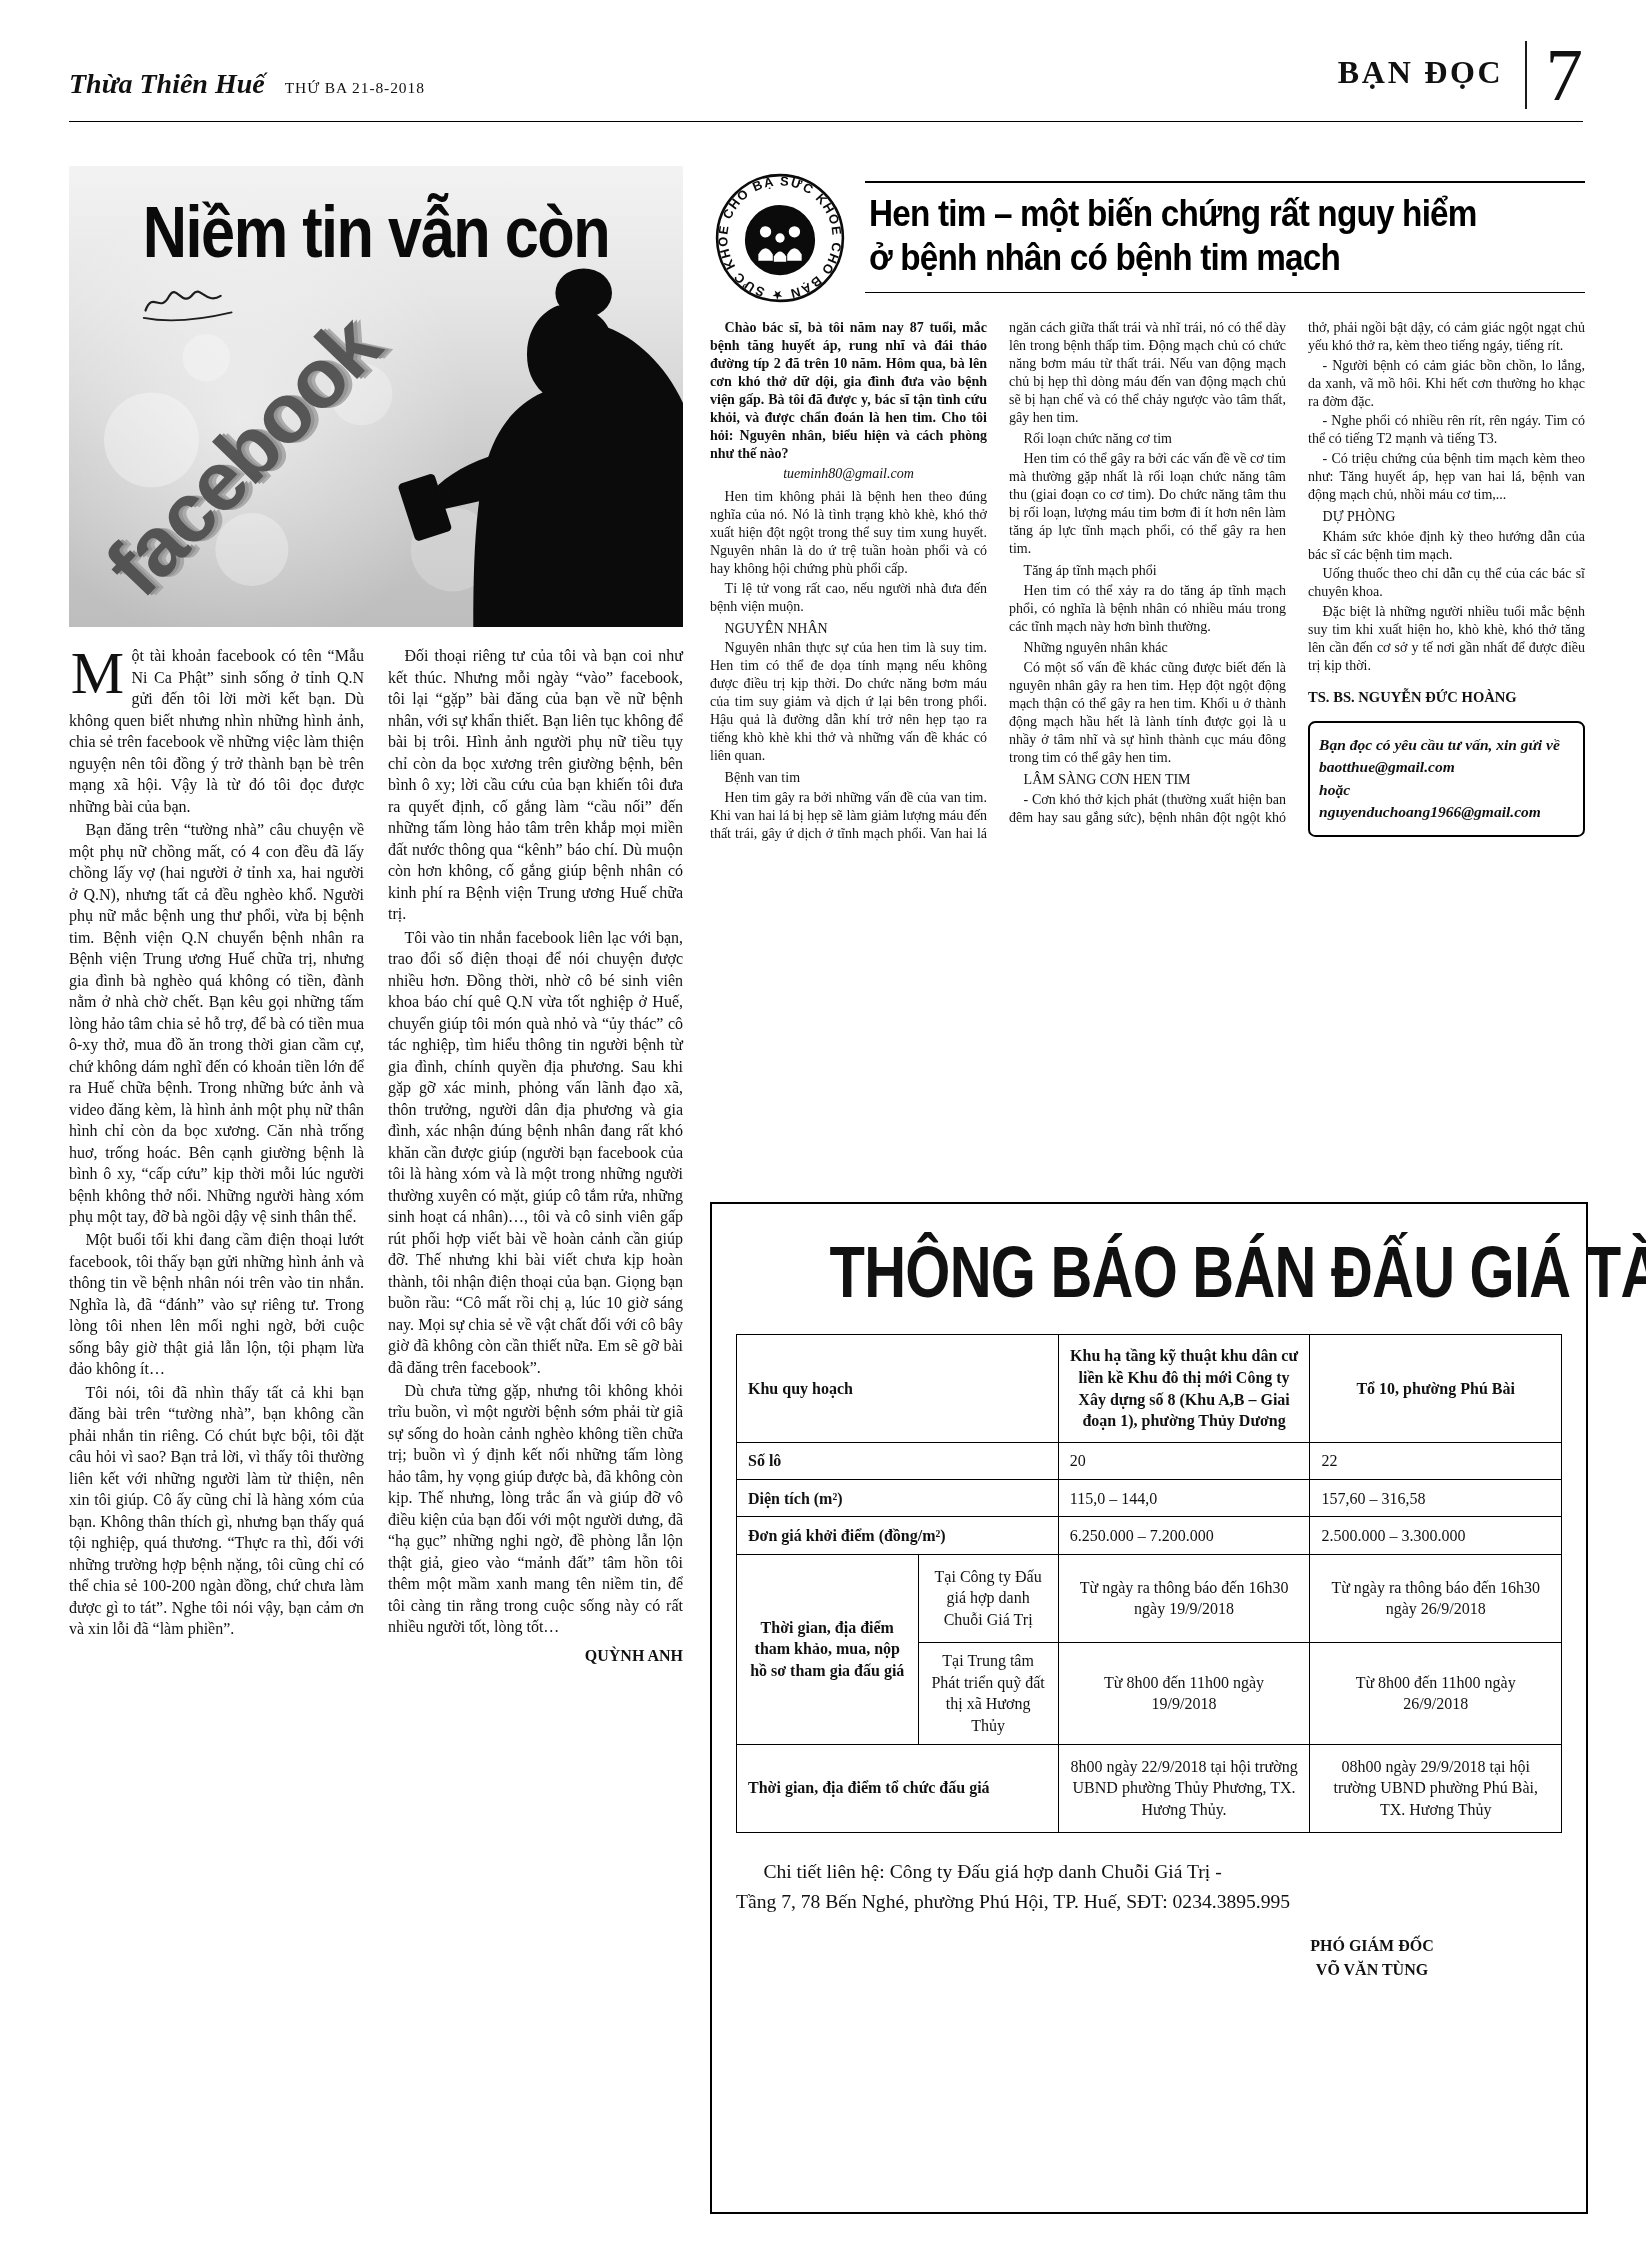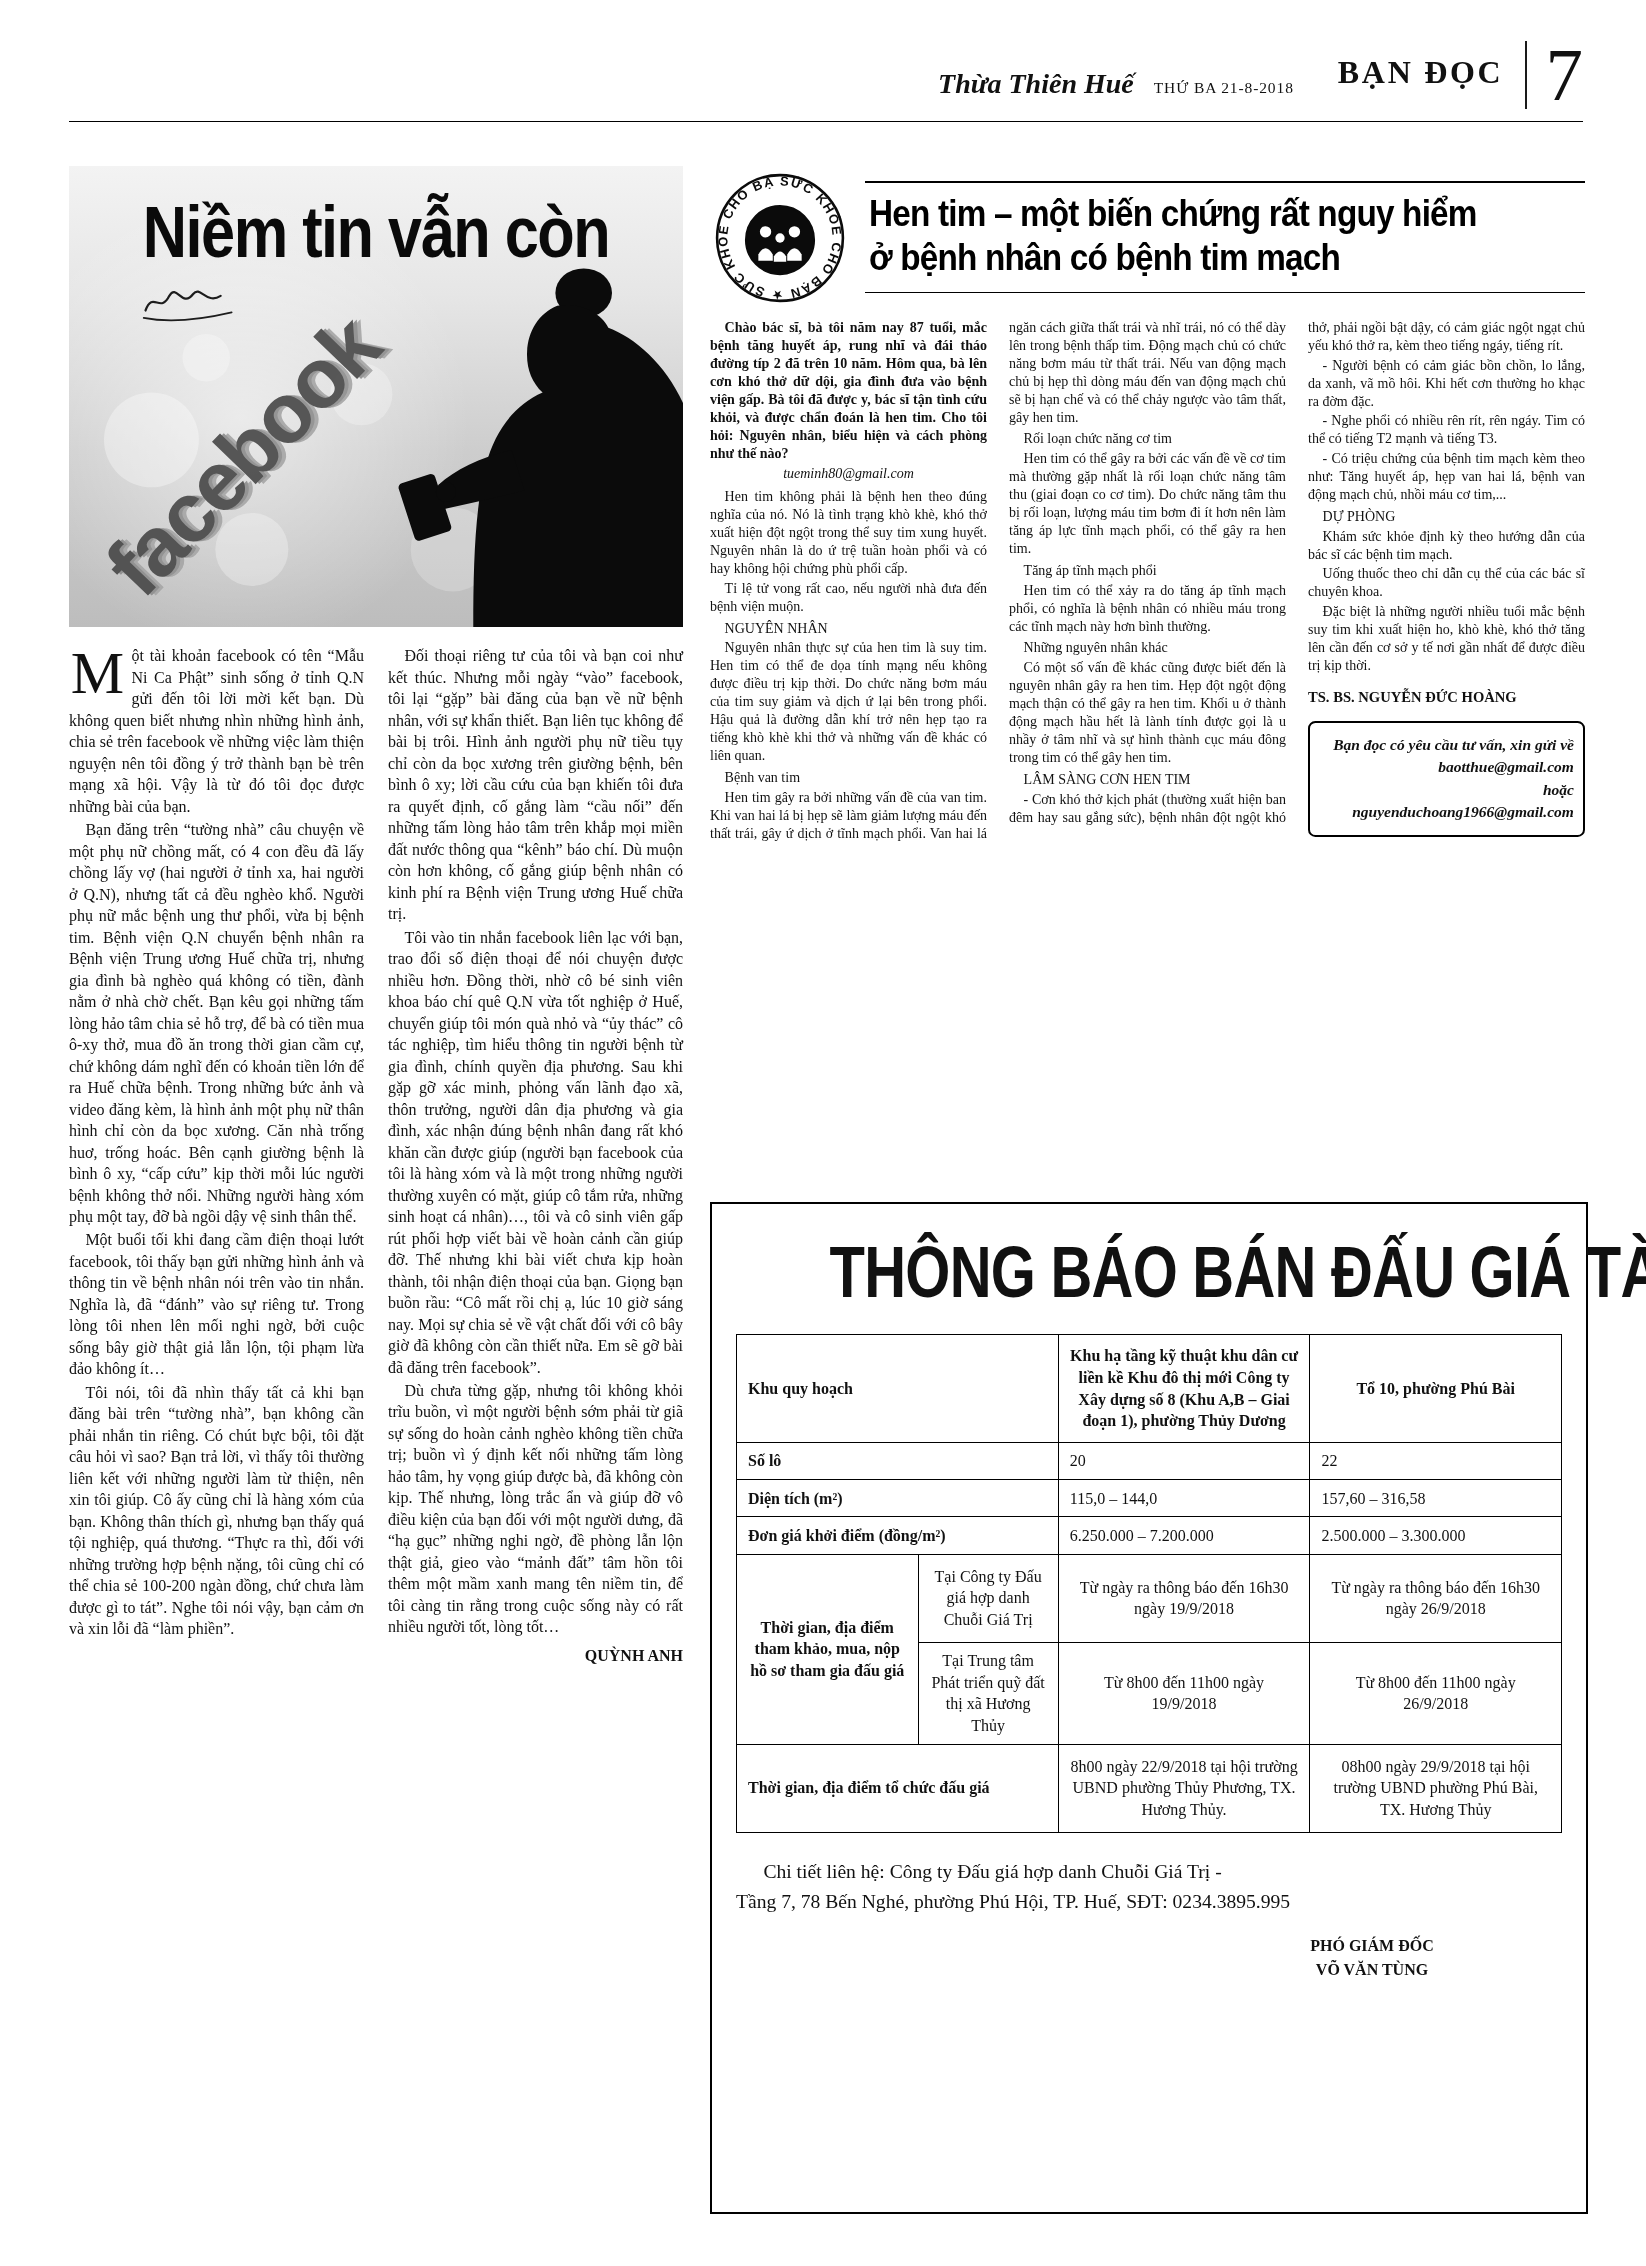--- a/index.html
+++ b/index.html
@@ -3,21 +3,21 @@
 <meta charset="utf-8">
 <style>
   * { margin:0; padding:0; box-sizing:border-box; }
   html,body { background:#ffffff; }
   .page {
     position:relative; width:1647px; height:2267px; background:#ffffff;
     font-family:"Liberation Serif","DejaVu Serif",serif; color:#111; overflow:hidden;
   }
   
   .masthead { position:absolute; left:69px; right:64px; top:38px; height:71px;
-    display:flex; justify-content:flex-end; align-items:flex-end;gap:44px; }
+    display:flex; justify-content:space-between; align-items:flex-end; }
   .mast-left { display:flex; align-items:baseline; padding-bottom:9.1px; }
   .paper-name { font-style:italic; font-weight:bold; font-size:28px; letter-spacing:0; }
   .paper-date { font-size:15.5px; margin-left:20px; letter-spacing:0.9px; }
   .mast-right { display:flex; align-items:center; }
   .section-name { font-size:32px; font-weight:bold; letter-spacing:2.7px; padding-bottom:5.5px; }
   .mast-divider { width:1.8px; height:68px; background:#1a1a1a; margin:0 18.3px 0 22px; }
   .page-number { font-size:75px; line-height:0.9; font-weight:normal; }
   .top-rule { position:absolute; left:69px; right:64px; top:121px; border-top:1.8px solid #000; }
 
   
@@ -56,21 +56,21 @@
     transform-origin:left; white-space:nowrap; color:#000; }
   .health-cols { margin-top:25.6px; column-count:3; column-gap:22px;
     font-size:14px; line-height:18px; text-align:justify; }
   .blk { margin:0 0 1.8px 0; text-indent:14.6px; }
   .blk-q { font-weight:bold; }
   .blk-email { font-style:italic; text-align:center; text-indent:0; margin:1.8px 0 5.5px; }
   .blk-h { font-weight:normal; margin-top:3.7px; }
   .health-author { text-align:left; font-weight:bold; font-size:14.6px; margin:12.8px 3.7px 14.6px 0; }
   .contact-box { break-inside:avoid; border:2.7px solid #000; border-radius:7.3px;
     padding:11px 9.1px; font-weight:bold; font-style:italic; font-size:15.5px;
-    text-align:right; line-height:1.45; }
+    text-align:left; line-height:1.45; }
 
   
   .auction { position:absolute; left:710px; top:1202px; width:878px; height:1012px;
     border:2.7px solid #000; padding:20px 24px; }
   .auction-title { text-align:center; margin:9.1px 0 22px; }
   .auction-title span { display:inline-block; font-family:"Liberation Sans","DejaVu Sans",sans-serif;
     font-weight:bold; font-size:69px; letter-spacing:-0.9px; transform:scale(.84,1.06); white-space:nowrap; }
   .auction-intro { font-size:19.6px; line-height:1.5; text-align:justify;
     text-indent:27.4px; margin:0 3.7px 22px; }
   .auction-table { width:100%; border-collapse:collapse; }

